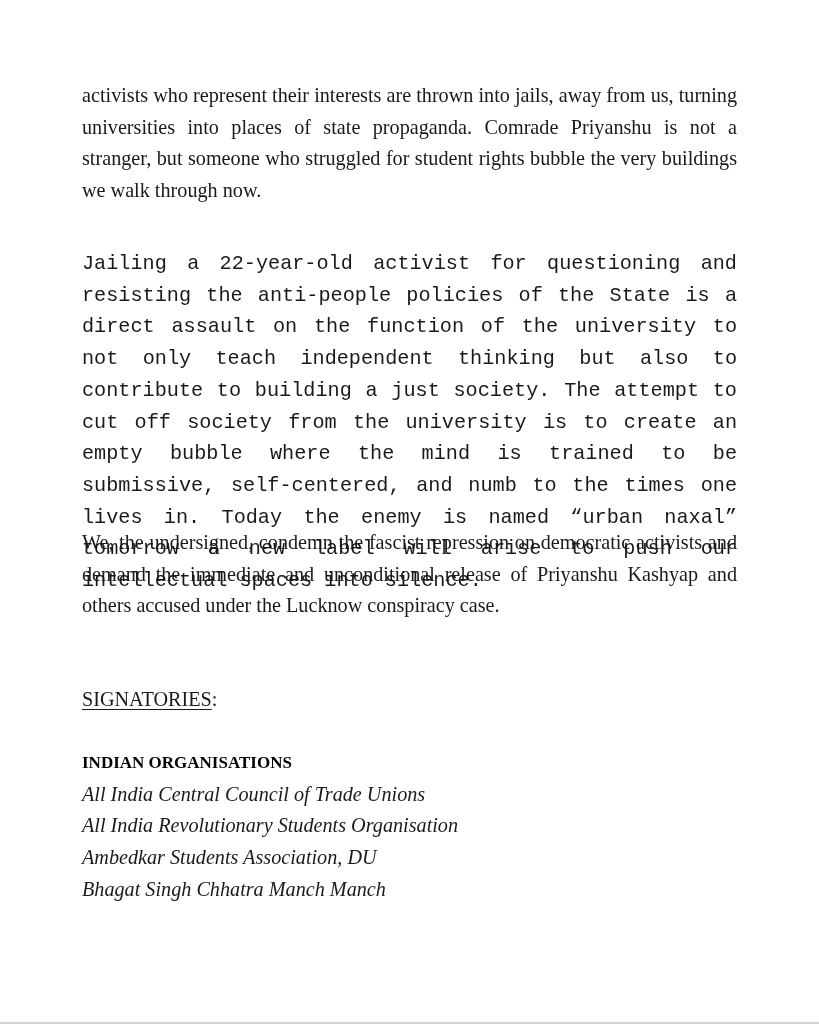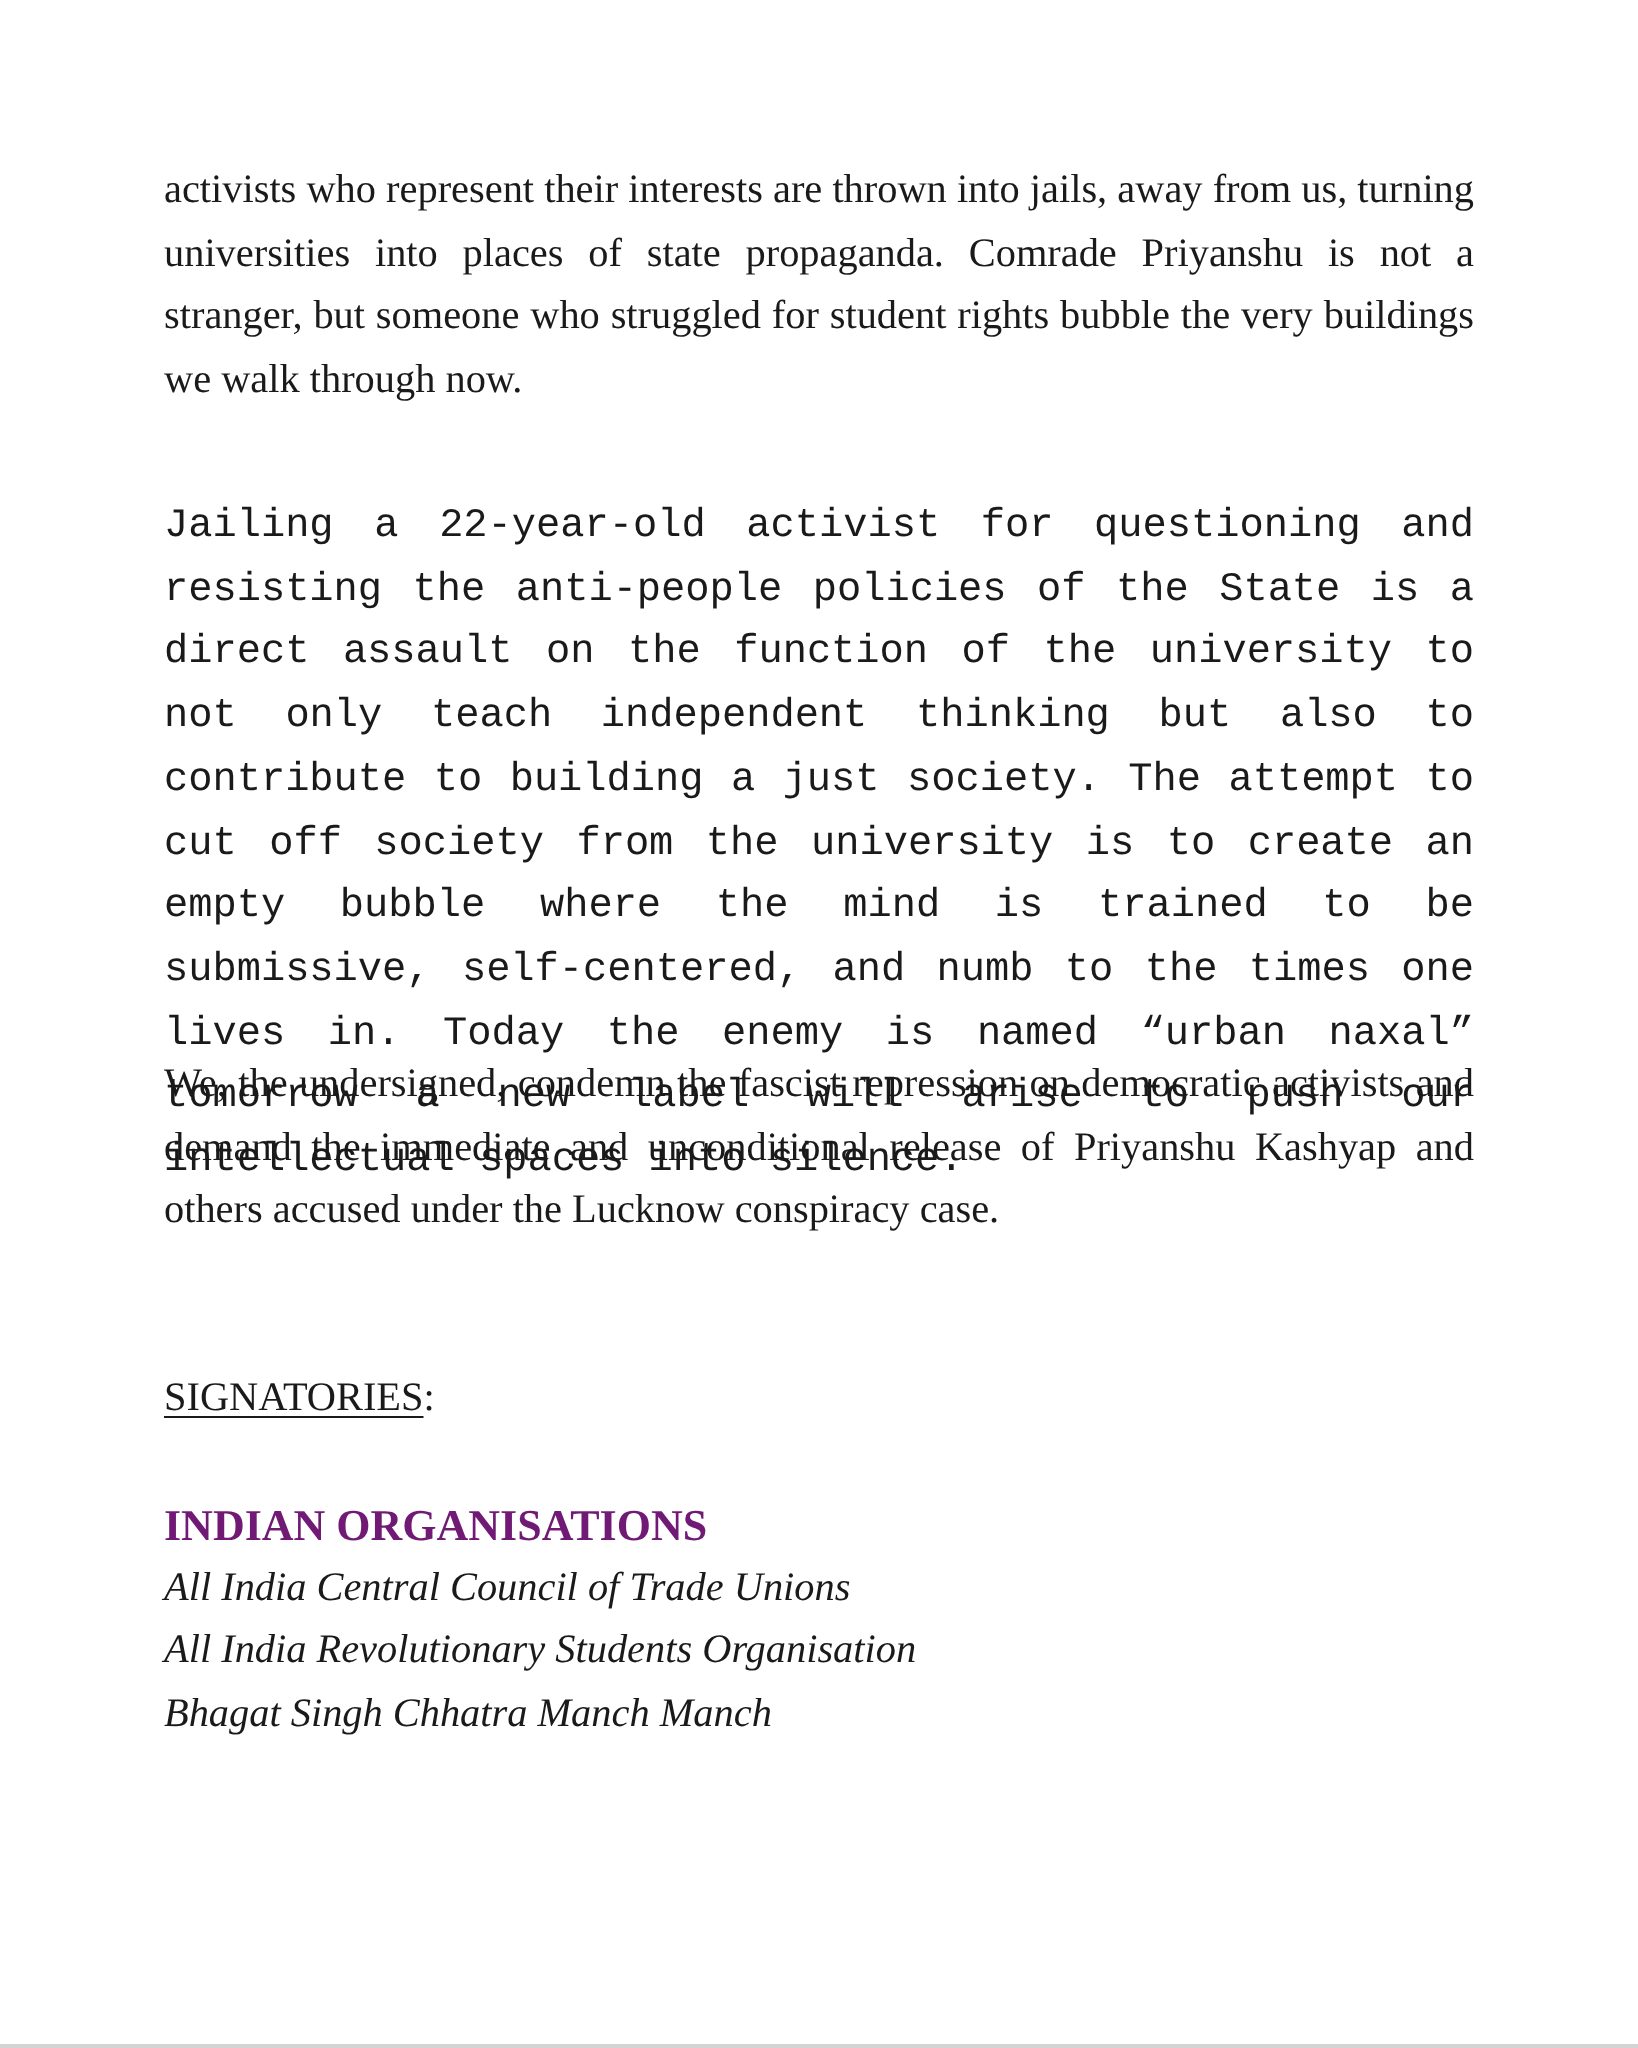--- a/index.html
+++ b/index.html
@@ -46,24 +46,24 @@
       text-decoration-thickness: 1px;
       text-align: right;
     }
     .org-section {
       position: absolute;
       top: 667px;
       left: 0;
     }
     .org-title {
       margin: 0;
-      font-size: 22px;
+      font-size: 17px;
       line-height: 31.7px;
       font-weight: bold;
-      color: #701a75;
+      color: #000000;
     }
     .org-list {
       list-style: none;
       margin: 0;
       padding: 0;
     }
     .org-list li {
       font-size: 20.2px;
       line-height: 31.7px;
       white-space: nowrap;
@@ -86,18 +86,19 @@
   <p class="para para-2">Jailing a 22-year-old activist for questioning and resisting the anti-people policies of the State is a direct assault on the function of the university to not only teach independent thinking but also to contribute to building a just society. The attempt to cut off society from the university is to create an empty bubble where the mind is trained to be submissive, self-centered, and numb to the times one lives in. Today the enemy is named “urban naxal” tomorrow a new label will arise to push our intellectual spaces into silence.</p>
   <p class="para para-3">We, the undersigned, condemn the fascist repression on democratic activists and demand the immediate and unconditional release of Priyanshu Kashyap and others accused under the Lucknow conspiracy case.</p>
 
   <h2 class="signatories-heading"><span class="ul">SIGNATORIES</span><span>:</span></h2>
 
   <div class="org-section">
     <h3 class="org-title">INDIAN ORGANISATIONS</h3>
     <ul class="org-list">
       <li>All India Central Council of Trade Unions</li>
       <li>All India Revolutionary Students Organisation</li>
+      <li>Ambedkar Students Association, DU</li>
       <li>Bhagat Singh Chhatra Manch Manch</li>
     </ul>
   </div>
 </div>
 
 <div class="bottom-rule"></div>
 
 </body></html>

